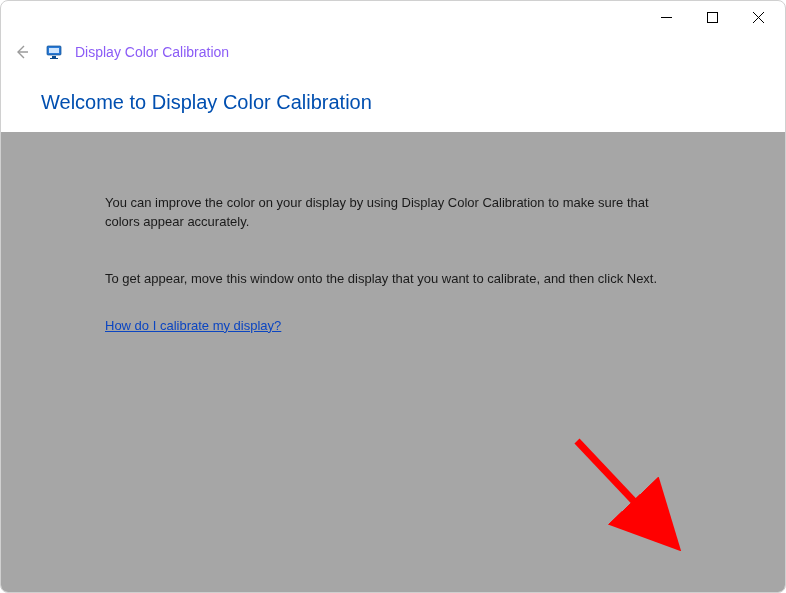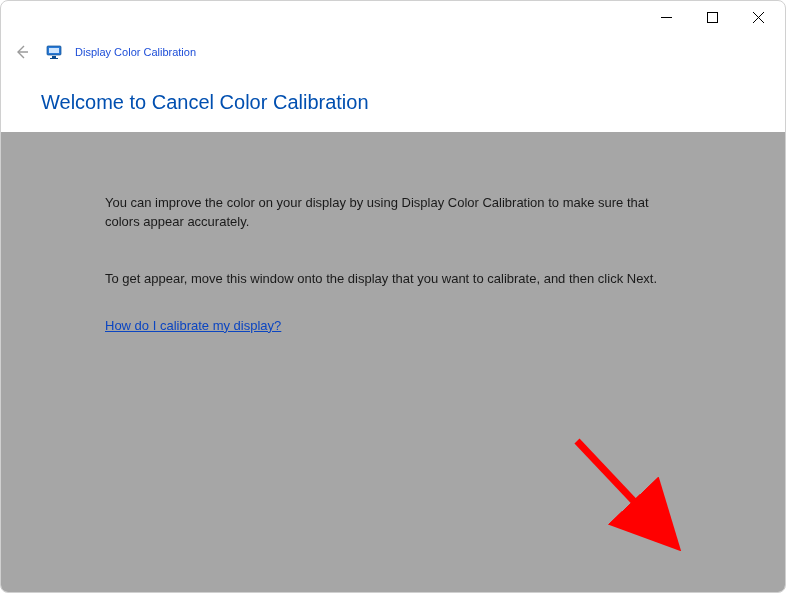--- a/index.html
+++ b/index.html
@@ -40,22 +40,22 @@
       width: 22px; height: 22px;
       display:flex; align-items:center; justify-content:center;
       color:#9a9a9a;
       cursor: default;
     }
     .app-icon {
       width: 18px; height: 18px;
       display:flex; align-items:center; justify-content:center;
     }
     .app-title {
-      font-size: 11px;
-      color: #1d4ed8;
+      font-size: 14px;
+      color: #8b5cf6;
     }
 
     .subheader {
       padding: 20px 40px 18px 40px;
     }
     .subheader h1 {
       font-size: 20px;
       font-weight: 400;
       color: #014fb0;
     }
@@ -148,21 +148,21 @@
       <rect x="1" y="2" width="14" height="9" rx="1" fill="#2a7ad6" stroke="#094a8f" stroke-width="0.7"></rect>
       <rect x="3" y="4" width="10" height="5" fill="#cfe6ff"></rect>
       <rect x="6" y="12" width="4" height="2" fill="#094a8f"></rect>
       <rect x="4" y="14" width="8" height="1" fill="#094a8f"></rect>
     </svg>
   </div>
   <span class="app-title">Display Color Calibration</span>
 </div>
 
 <div class="subheader">
-  <h1>Welcome to Cancel Color Calibration</h1>
+  <h1>Welcome to Display Color Calibration</h1>
 </div>
 
 <div class="content-area">
   <p>You can improve the color on your display by using Display Color Calibration to make sure that colors appear accurately.</p>
   <p class="p2">To get appear, move this window onto the display that you want to calibrate, and then click Next.</p>
   <a>How do I calibrate my display?</a>
 </div>
 
 <div class="footer">
   <button class="btn primary">Next</button>

